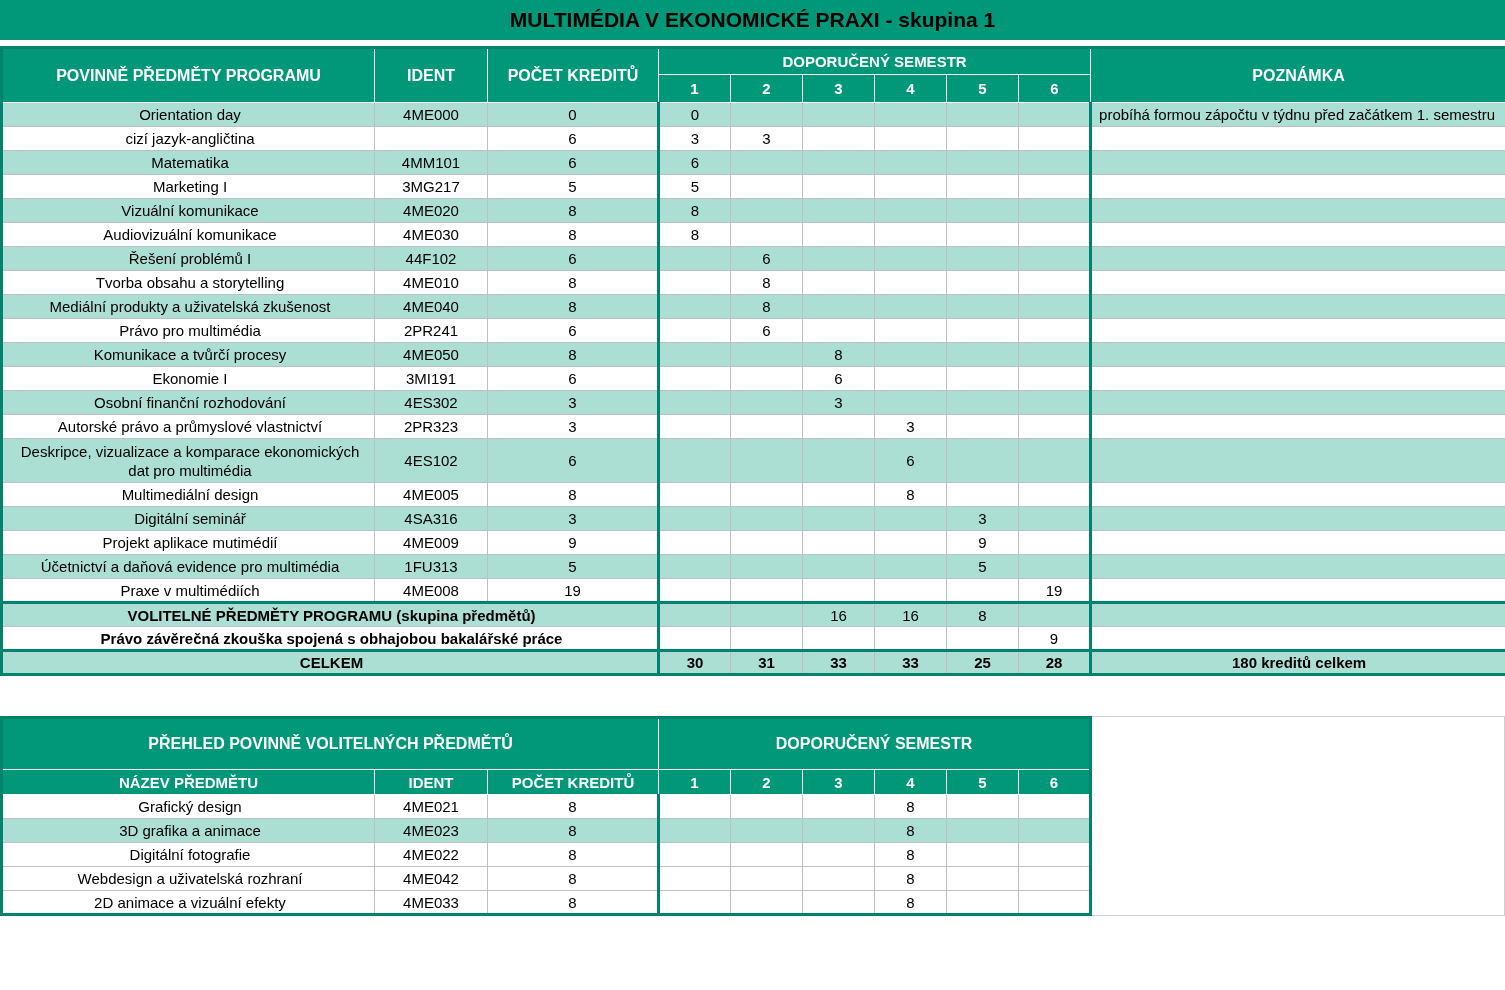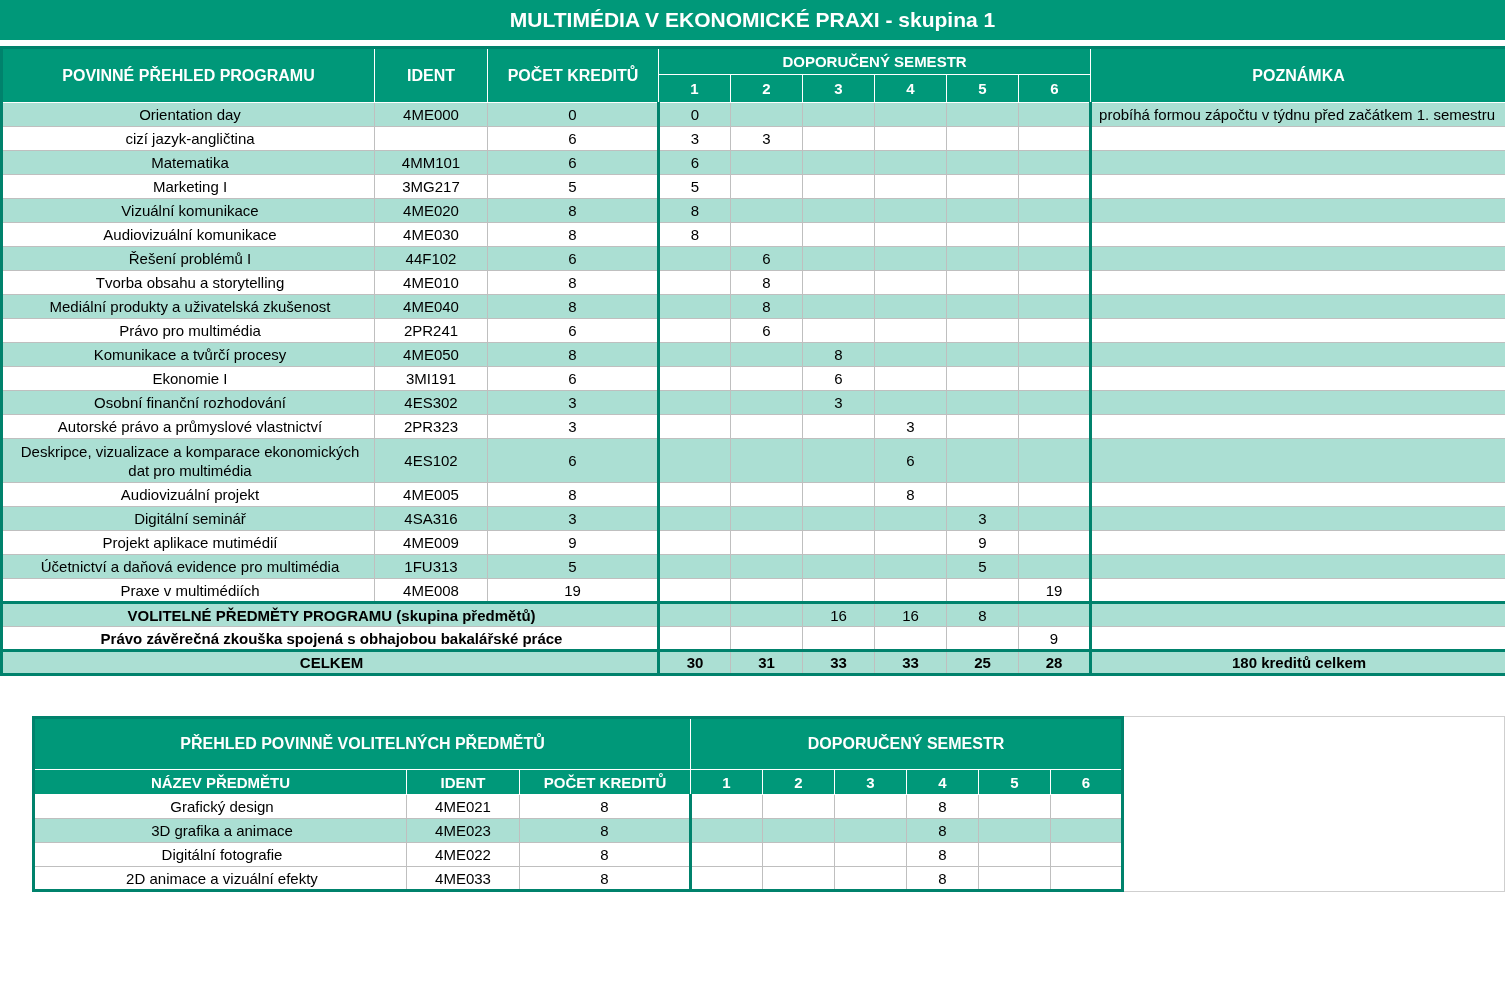--- a/index.html
+++ b/index.html
@@ -8,21 +8,21 @@
     --light:#abdfd3;
     --grid:#bfbfbf;
   }
   *{box-sizing:border-box;}
   html,body{margin:0;padding:0;}
   body{
     width:1505px;height:990px;background:#ffffff;
     font-family:"Liberation Sans", sans-serif;color:#000;
   }
   .title-bar{
-    height:40px;background:var(--teal);color:#ffffff;
+    height:40px;background:var(--teal);color:#000000;
     display:flex;align-items:center;justify-content:center;
     font-size:21px;font-weight:bold;
   }
   .gap1{height:6px;background:#fff;}
   .gap2{height:40px;background:#fff;}
   table{border-collapse:collapse;table-layout:fixed;}
   #t1{width:1505px;border:3px solid var(--bd);}
   #t2{width:1090px;border:3px solid var(--bd);}
   th{
     background:var(--teal);color:#fff;font-weight:bold;font-size:15px;
@@ -42,21 +42,21 @@
   tr.tall td{height:44px;}
   td.name{
     text-align:center;padding-left:7px;padding-right:4px;
     white-space:normal;line-height:19px;
   }
   td.note{text-align:left;padding-left:7px;}
   td.sepl{border-left:3px solid var(--bd);}
   tr.thick-top td{border-top:3px solid var(--bd);}
   .b{font-weight:bold;}
   td.center{text-align:center;padding-left:0;}
-  .t2row{display:flex;align-items:stretch;padding-left:32px;}
+  .t2row{display:flex;align-items:stretch;}
   .t2side{
     flex:1;background:#fff;
     border-top:1px solid #cfcfcf;border-bottom:1px solid #cfcfcf;border-right:1px solid #cfcfcf;
   }
 </style>
 </head>
 <body>
 
 <div class="title-bar">MULTIMÉDIA V EKONOMICKÉ PRAXI - skupina 1</div>
 <div class="gap1"></div>
@@ -69,21 +69,21 @@
     <col style="width:72px">
       <col style="width:72px">
       <col style="width:72px">
     <col style="width:72px">
       <col style="width:72px">
       <col style="width:72px">
     <col style="width:417px">
   </colgroup>
   <thead>
     <tr class="h1">
-      <th class="big" rowspan="2">POVINNÉ PŘEHLED PROGRAMU</th>
+      <th class="big" rowspan="2">POVINNĚ PŘEDMĚTY PROGRAMU</th>
       <th class="big" rowspan="2">IDENT</th>
       <th class="big" rowspan="2">POČET KREDITŮ</th>
       <th colspan="6">DOPORUČENÝ SEMESTR</th>
       <th class="big" rowspan="2">POZNÁMKA</th>
     </tr>
     <tr class="h2">
       <th>1</th>
       <th>2</th>
       <th>3</th>
       <th>4</th>
@@ -266,21 +266,21 @@
         <td>6</td>
         <td class="sepl"></td>
         <td></td>
         <td></td>
         <td>6</td>
         <td></td>
         <td></td>
         <td class="sepl note"></td>
       </tr>
       <tr>
-        <td class="name">Audiovizuální projekt</td>
+        <td class="name">Multimediální design</td>
         <td>4ME005</td>
         <td>8</td>
         <td class="sepl"></td>
         <td></td>
         <td></td>
         <td>8</td>
         <td></td>
         <td></td>
         <td class="sepl note"></td>
       </tr>
@@ -425,20 +425,31 @@
           <td>4ME022</td>
           <td>8</td>
           <td class="sepl"></td>
           <td></td>
           <td></td>
           <td>8</td>
           <td></td>
           <td></td>
         </tr>
         <tr>
+          <td class="name">Webdesign a uživatelská rozhraní</td>
+          <td>4ME042</td>
+          <td>8</td>
+          <td class="sepl"></td>
+          <td></td>
+          <td></td>
+          <td>8</td>
+          <td></td>
+          <td></td>
+        </tr>
+        <tr>
           <td class="name">2D animace a vizuální efekty</td>
           <td>4ME033</td>
           <td>8</td>
           <td class="sepl"></td>
           <td></td>
           <td></td>
           <td>8</td>
           <td></td>
           <td></td>
         </tr>

